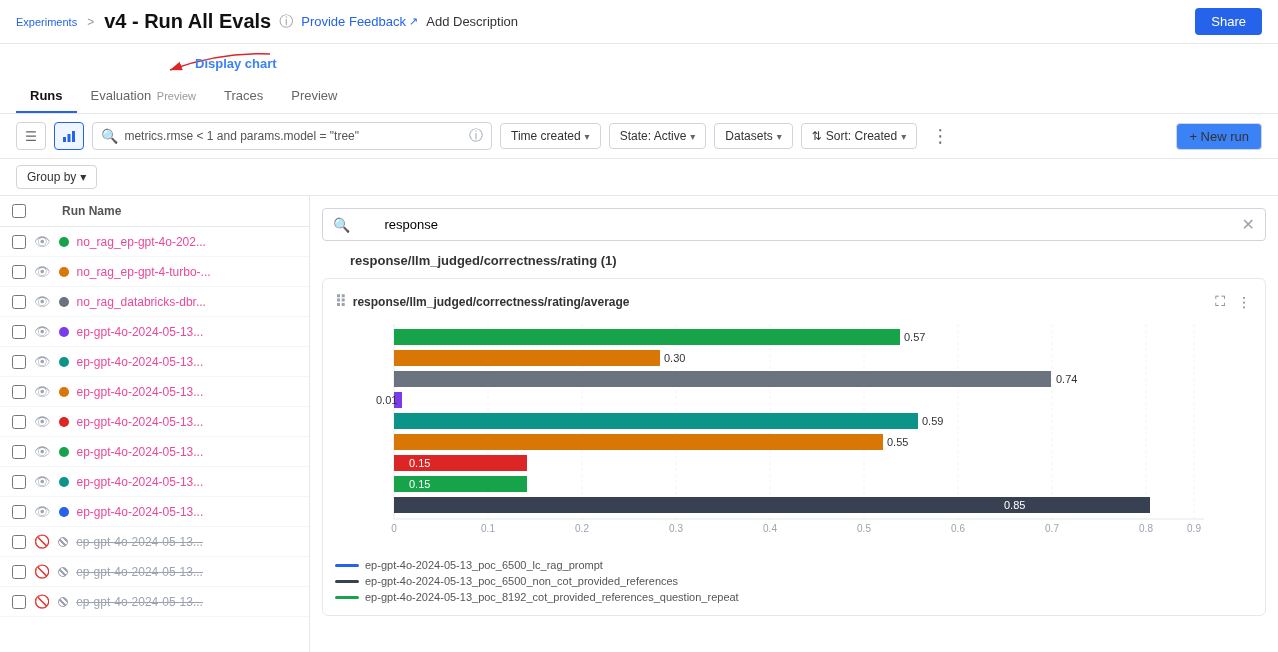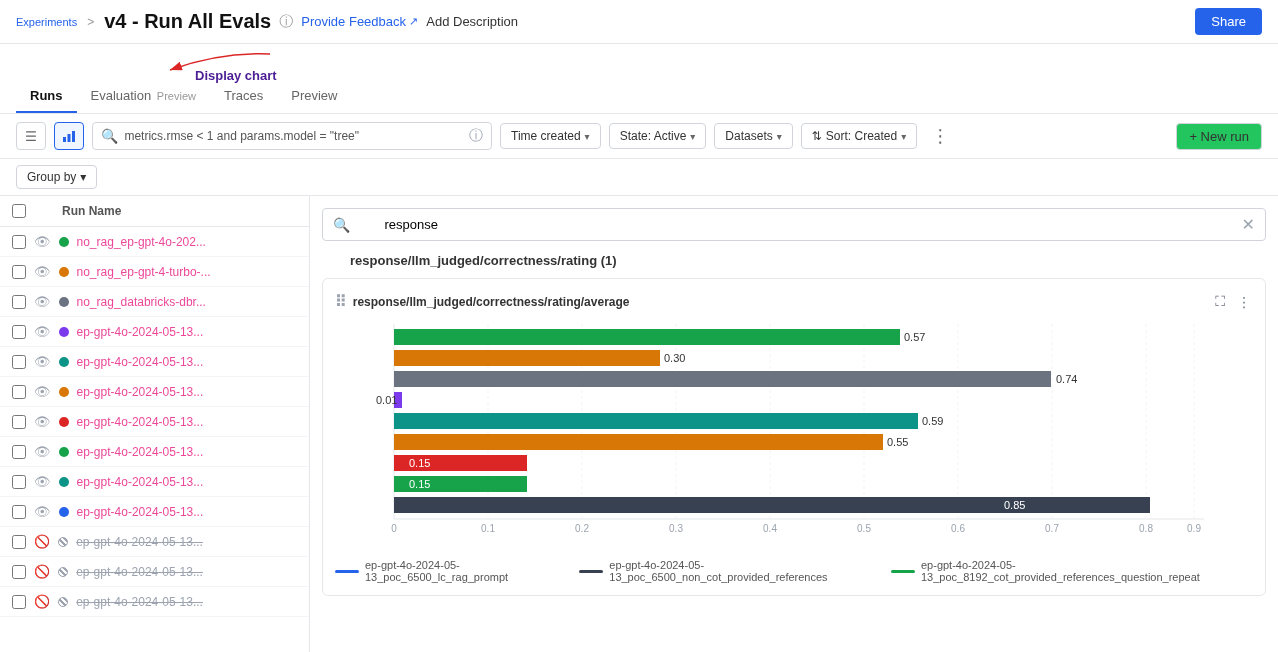--- a/index.html
+++ b/index.html
@@ -30,21 +30,21 @@
     .toolbar { display: flex; align-items: center; gap: 8px; padding: 8px 16px; border-bottom: 1px solid #e5e7eb; }
     .view-toggle-btn { border: 1px solid #d1d5db; border-radius: 4px; background: #fff; width: 30px; height: 28px; cursor: pointer; display: flex; align-items: center; justify-content: center; color: #666; }
     .view-toggle-btn.active { background: #eff6ff; border-color: #2563eb; color: #2563eb; }
     .search-box { display: flex; align-items: center; gap: 6px; border: 1px solid #d1d5db; border-radius: 4px; padding: 4px 8px; flex: 1; max-width: 400px; }
     .search-icon-inner { color: #9ca3af; font-size: 14px; }
     .search-input { border: none; outline: none; font-size: 12px; color: #555; width: 100%; background: transparent; }
     .search-info { color: #9ca3af; font-size: 14px; cursor: pointer; }
     .filter-btn { display: flex; align-items: center; gap: 4px; border: 1px solid #d1d5db; border-radius: 4px; padding: 5px 10px; background: #fff; font-size: 12px; cursor: pointer; color: #333; }
     .filter-btn .caret { font-size: 10px; color: #666; }
     .more-btn { border: none; background: none; font-size: 18px; cursor: pointer; color: #666; padding: 2px 6px; }
-    .new-run-btn { display: flex; align-items: center; gap: 4px; background: #22c55e; border: 1px solid #d1d5db; border-radius: 4px; padding: 5px 12px; font-size: 13px; cursor: pointer; color: #333; font-weight: 500; margin-left: auto; }
+    .new-run-btn { display: flex; align-items: center; gap: 4px; background: #3b82f6; border: 1px solid #d1d5db; border-radius: 4px; padding: 5px 12px; font-size: 13px; cursor: pointer; color: #333; font-weight: 500; margin-left: auto; }
 
     
     .secondary-toolbar { padding: 6px 16px; border-bottom: 1px solid #e5e7eb; }
     .group-by-btn { display: flex; align-items: center; gap: 4px; border: 1px solid #d1d5db; border-radius: 4px; padding: 4px 10px; background: #fff; font-size: 12px; cursor: pointer; color: #333; }
 
     
     .main-content { display: flex; height: calc(652px - 38px - 40px - 42px - 36px - 38px); }
 
     
     .runs-panel { width: 310px; border-right: 1px solid #e5e7eb; overflow-y: auto; flex-shrink: 0; }
@@ -70,21 +70,21 @@
     .chart-header { display: flex; align-items: center; justify-content: space-between; margin-bottom: 12px; }
     .chart-title { font-size: 12px; font-weight: 600; color: #333; display: flex; align-items: center; gap: 6px; }
     .drag-handle { color: #9ca3af; font-size: 16px; cursor: grab; }
     .chart-actions { display: flex; gap: 8px; }
     .chart-action-btn { background: none; border: none; cursor: pointer; color: #6b7280; font-size: 14px; padding: 2px; }
 
     
     .bar-chart { margin-top: 8px; }
 
     
-    .chart-legend { margin-top: 12px; display: flex; flex-direction: row; gap: 4px; }
+    .chart-legend { margin-top: 12px; display: flex; flex-direction: column; gap: 4px; }
     .legend-row { display: flex; align-items: center; gap: 6px; font-size: 11px; color: #555; }
     .legend-line { width: 24px; height: 3px; border-radius: 2px; flex-shrink: 0; }
   </style>
 </head>
 <body>
 
 <div class="top-header">
   <span class="breadcrumb">Experiments</span>
   <span class="breadcrumb-sep">&gt;</span>
   <span class="page-title">v4 - Run All Evals</span>
@@ -100,21 +100,21 @@
 <div class="annotation-area" style="position:relative; height:36px;">
 
   <svg style="position:absolute;left:80px;top:2px;width:200px;height:32px;">
     <defs>
       <marker id="arrowhead" markerWidth="8" markerHeight="6" refX="8" refY="3" orient="auto">
         <polygon points="0 0, 8 3, 0 6" fill="#dc2626"></polygon>
       </marker>
     </defs>
     <path d="M 190,8 Q 140,6 90,24" stroke="#dc2626" stroke-width="1.5" fill="none" marker-end="url(#arrowhead)"></path>
   </svg>
-  <span class="display-chart-label" style="position:absolute;left:195px;top:24px;color:#4c1d95;font-size:13px;font-weight:600;">Display chart</span>
+  <span class="display-chart-label" style="position:absolute;left:195px;top:12px;color:#3b82f6;font-size:13px;font-weight:600;">Display chart</span>
 </div>
 
 <div class="tabs-bar">
   <div class="tab active"><span>Runs</span></div>
   <div class="tab">
     <span>Evaluation</span>
     <span class="tab-preview">Preview</span>
   </div>
   <div class="tab"><span>Traces</span></div>
   <div class="tab"><span>Preview</span></div>

